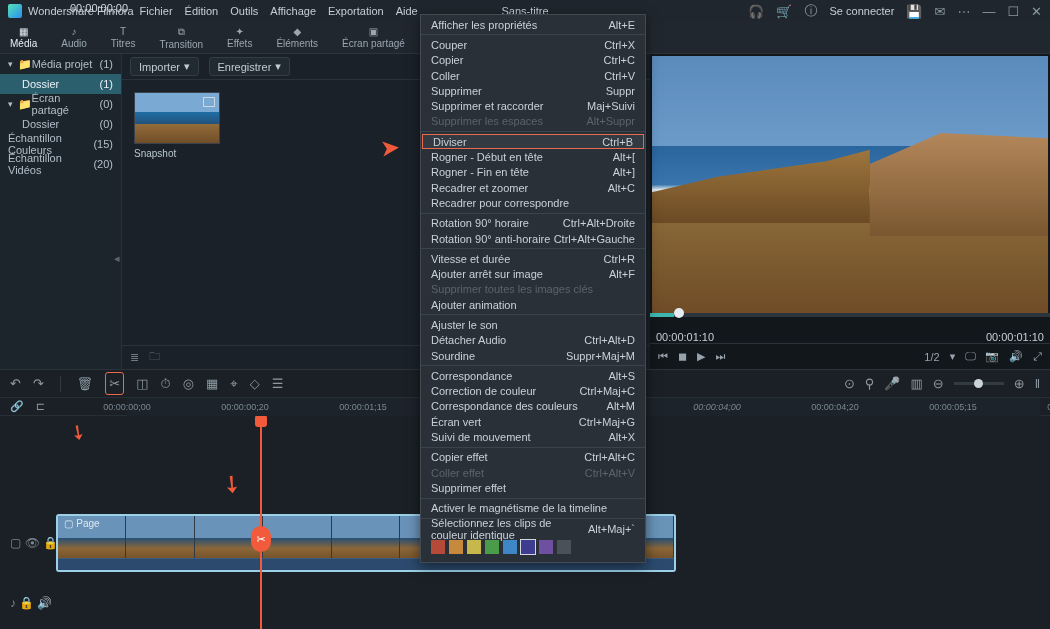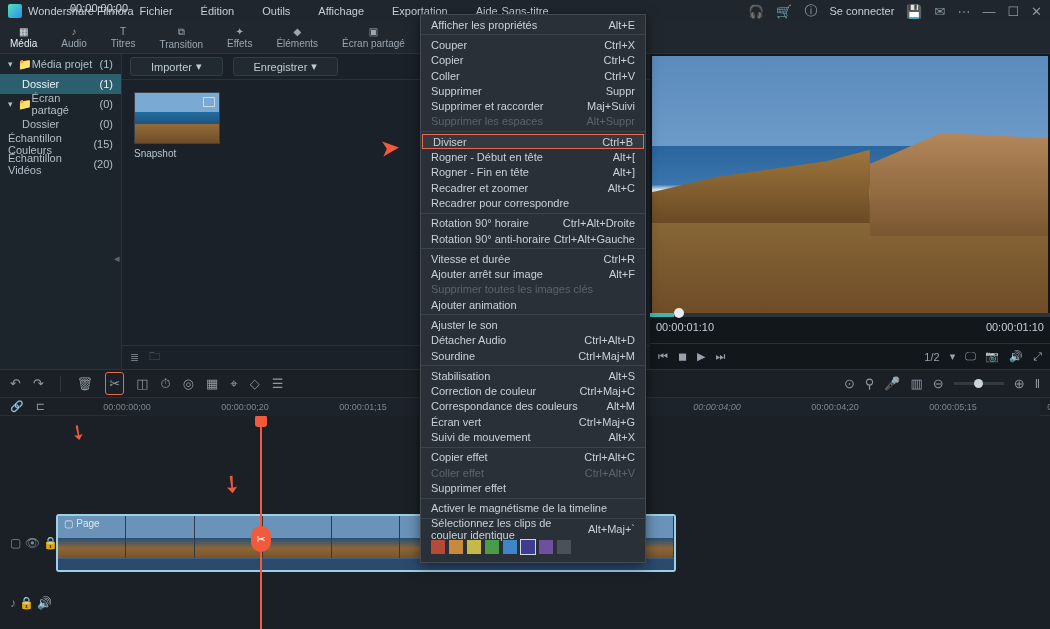--- a/index.html
+++ b/index.html
@@ -1,47 +1,47 @@
 <!DOCTYPE html>
 <html><head>
 <meta charset="utf-8">
 <style>
   * { box-sizing: border-box; margin: 0; padding: 0; font-family: Arial, sans-serif; }
   body { width: 1050px; height: 629px; background: #1a2026; color: #c5ced6; font-size: 11px; overflow: hidden; position: relative; }
   .titlebar { height: 22px; background: #1f262d; display: flex; align-items: center; padding: 0 8px; }
   .titlebar .logo { width:14px;height:14px;background:linear-gradient(135deg,#54e1b6 0%,#2b8ff0 100%);border-radius:2px;margin-right:6px; }
-  .titlebar .menus { display:flex; gap:28px; margin-left:6px; }
+  .titlebar .menus { display:flex; gap:12px; margin-left:6px; }
   .titlebar .menus span { cursor:pointer; }
   .titlebar .center { position:absolute; left:50%; transform:translateX(-50%); }
   .titlebar .right { margin-left:auto; display:flex; align-items:center; gap:12px; }
   .headicon { font-size:13px; color:#8b98a3; }
   .orange { color:#e08a2c; }
   .tabs { height:32px; background:#20272e; display:flex; align-items:center; padding:0 10px; gap:24px; border-bottom:1px solid #2c343c; }
   .tabs .tab { display:flex; flex-direction:column; align-items:center; font-size:10px; gap:1px; color:#9aa6b1; }
   .tabs .tab.active { color:#e5eef5; }
   .main { display:flex; height: calc(629px - 22px - 32px - 260px); }
   .panel-left { width:122px; background:#1d252c; border-right:1px solid #2a323a; }
   .tree-row { display:flex;align-items:center;justify-content:space-between;padding:4px 8px;height:20px;color:#b2bfc9; }
   .tree-row.active { background:#2c5f6e; color:#e9f1f7; }
   .tree-row .chev { width:8px; font-size:9px;margin-right:2px;}
   .media-area { flex:1; background:#1a2128; display:flex; flex-direction:column; }
   .media-toolbar { height:26px; display:flex; align-items:center; padding:4px 8px; gap:10px; border-bottom:1px solid #2a323a; }
-  .btn {background:#222a31;border:1px solid #333d46;border-radius:3px;padding:2px 20px;display:flex;align-items:center;gap:4px;font-size:11px;color:#c0cbd4;}
+  .btn {background:#222a31;border:1px solid #333d46;border-radius:3px;padding:2px 8px;display:flex;align-items:center;gap:4px;font-size:11px;color:#c0cbd4;}
   .search-ic { margin-left:auto; }
   .thumbs { padding:12px; }
   .thumb { width:86px; }
   .thumb .pic {width:86px;height:52px; background: linear-gradient(to bottom,#7aa9d4 0%,#7aa9d4 38%,#1f6ea5 38%,#23517c 62%,#946c3a 62%,#6f4d28 100%); position:relative; border:1px solid #39424b;}
   .thumb .pic::after{content:"";position:absolute;top:4px;right:4px;width:10px;height:8px;border:1px solid #cbd6de;}
   .thumb .lbl { font-size:10px;margin-top:4px;color:#bac6cf; }
   .media-footer{margin-top:auto;height:24px;border-top:1px solid #2a323a;display:flex;align-items:center;padding:0 8px;gap:10px;color:#6e7a84;}
   .preview { width:400px; background:#12171c; display:flex; flex-direction:column; }
   .preview .vid { flex:1; margin:2px; background: linear-gradient(to bottom,#5b8bbb 0%,#6c9bc9 35%,#2a659d 35%,#3a76ad 50%,#e0e8ee 52%,#2d577f 60%,#8b6a3a 55%,#6f4c26 100%); position:relative; }
   .preview .vid::before{content:"";position:absolute;left:0;top:35%;width:55%;height:30%;background:linear-gradient(to bottom,#a0783f 0%,#6b4a24 100%);clip-path:polygon(0 60%,30% 40%,55% 30%,80% 20%,100% 5%,100% 100%,0 100%);}
   .preview .vid::after{content:"";position:absolute;right:0;top:30%;width:45%;height:40%;background:linear-gradient(to bottom,#b3875a 0%,#7a5730 100%);clip-path:polygon(0 30%,40% 0,100% 5%,100% 100%,0 100%);}
-  .pv-bar{height:22px;display:flex;align-items:flex-start;padding:0 6px;gap:6px;}
+  .pv-bar{height:22px;display:flex;align-items:flex-end;padding:0 6px;gap:6px;}
   .pv-time{margin-left:auto;font-size:11px;}
   .pv-ctrl{height:26px;border-top:1px solid #2a323a;display:flex;align-items:center;padding:0 8px;gap:10px;color:#97a2ac;}
   .timeline-panel{height:260px;background:#1a2026;border-top:1px solid #2b333b;display:flex;flex-direction:column;}
   .tl-tools{height:28px;display:flex;align-items:center;padding:0 10px;gap:12px;color:#8e99a3;font-size:13px;border-bottom:1px solid #262e36;}
   .tl-tools .sep{width:1px;height:16px;background:#303942;margin:0 4px;}
   .tl-tools .hl{border:1.5px solid #e86a4f;border-radius:3px;padding:3px;}
   .ruler{height:18px;display:flex;align-items:center;position:relative;background:#1c232a;}
   .ruler .tc{position:absolute;font-size:9px;color:#7a8691; text-align:center; transform:translateX(-50%);}
   .tracks{flex:1;position:relative;overflow:hidden;}
   .track-row{position:absolute;left:10px;display:flex;align-items:center;gap:6px;color:#7c8891;font-size:12px;}
@@ -363,25 +363,25 @@
     <div class="cm-row">
       <span>Ajuster le son</span>
       <span></span>
     </div>
     <div class="cm-row">
       <span>Détacher Audio</span>
       <span>Ctrl+Alt+D</span>
     </div>
     <div class="cm-row">
       <span>Sourdine</span>
-      <span>Ctrl+Maj+M</span>
-    </div>
-    <div class="cm-sep"></div>
-    <div class="cm-row">
-      <span>Stabilisation</span>
+      <span>Suppr+Maj+M</span>
+    </div>
+    <div class="cm-sep"></div>
+    <div class="cm-row">
+      <span>Correspondance</span>
       <span>Alt+S</span>
     </div>
     <div class="cm-row">
       <span>Correction de couleur</span>
       <span>Ctrl+Maj+C</span>
     </div>
     <div class="cm-row">
       <span>Correspondance des couleurs</span>
       <span>Alt+M</span>
     </div>

